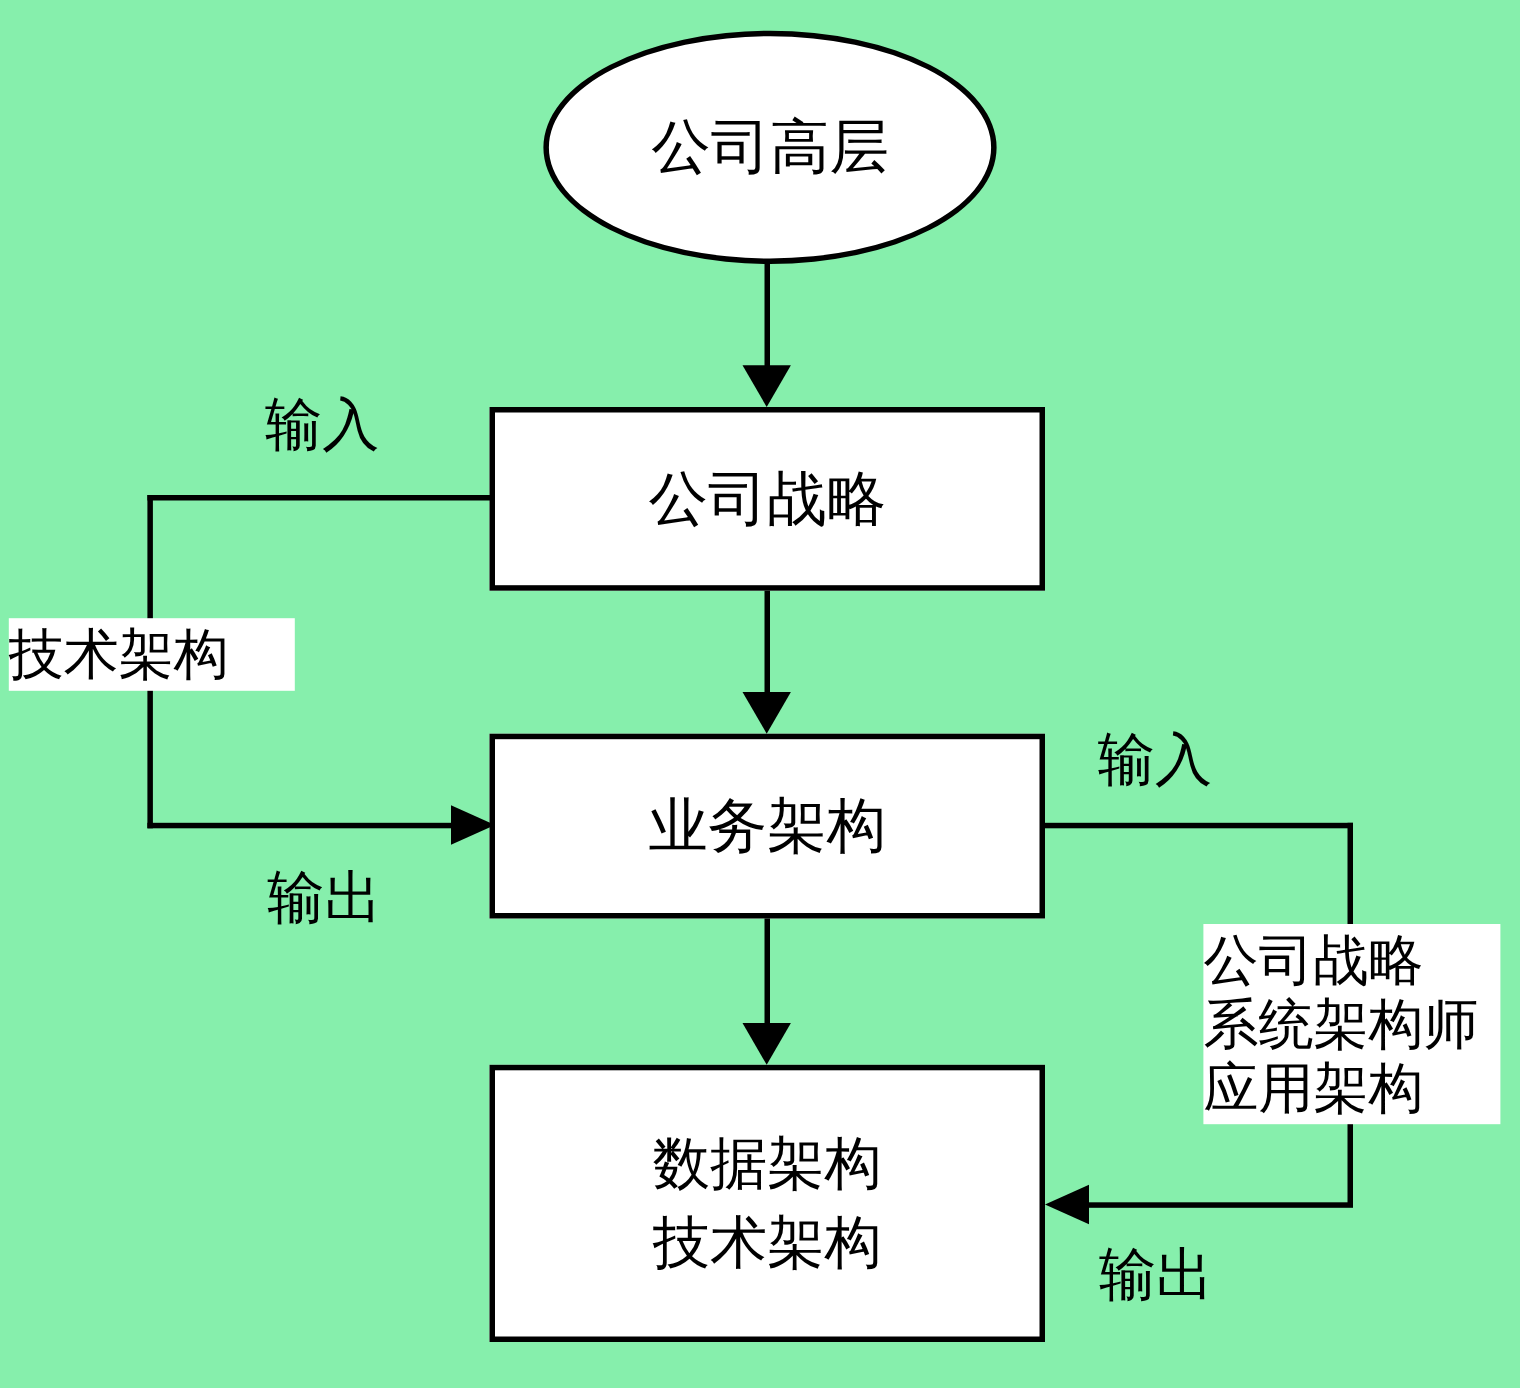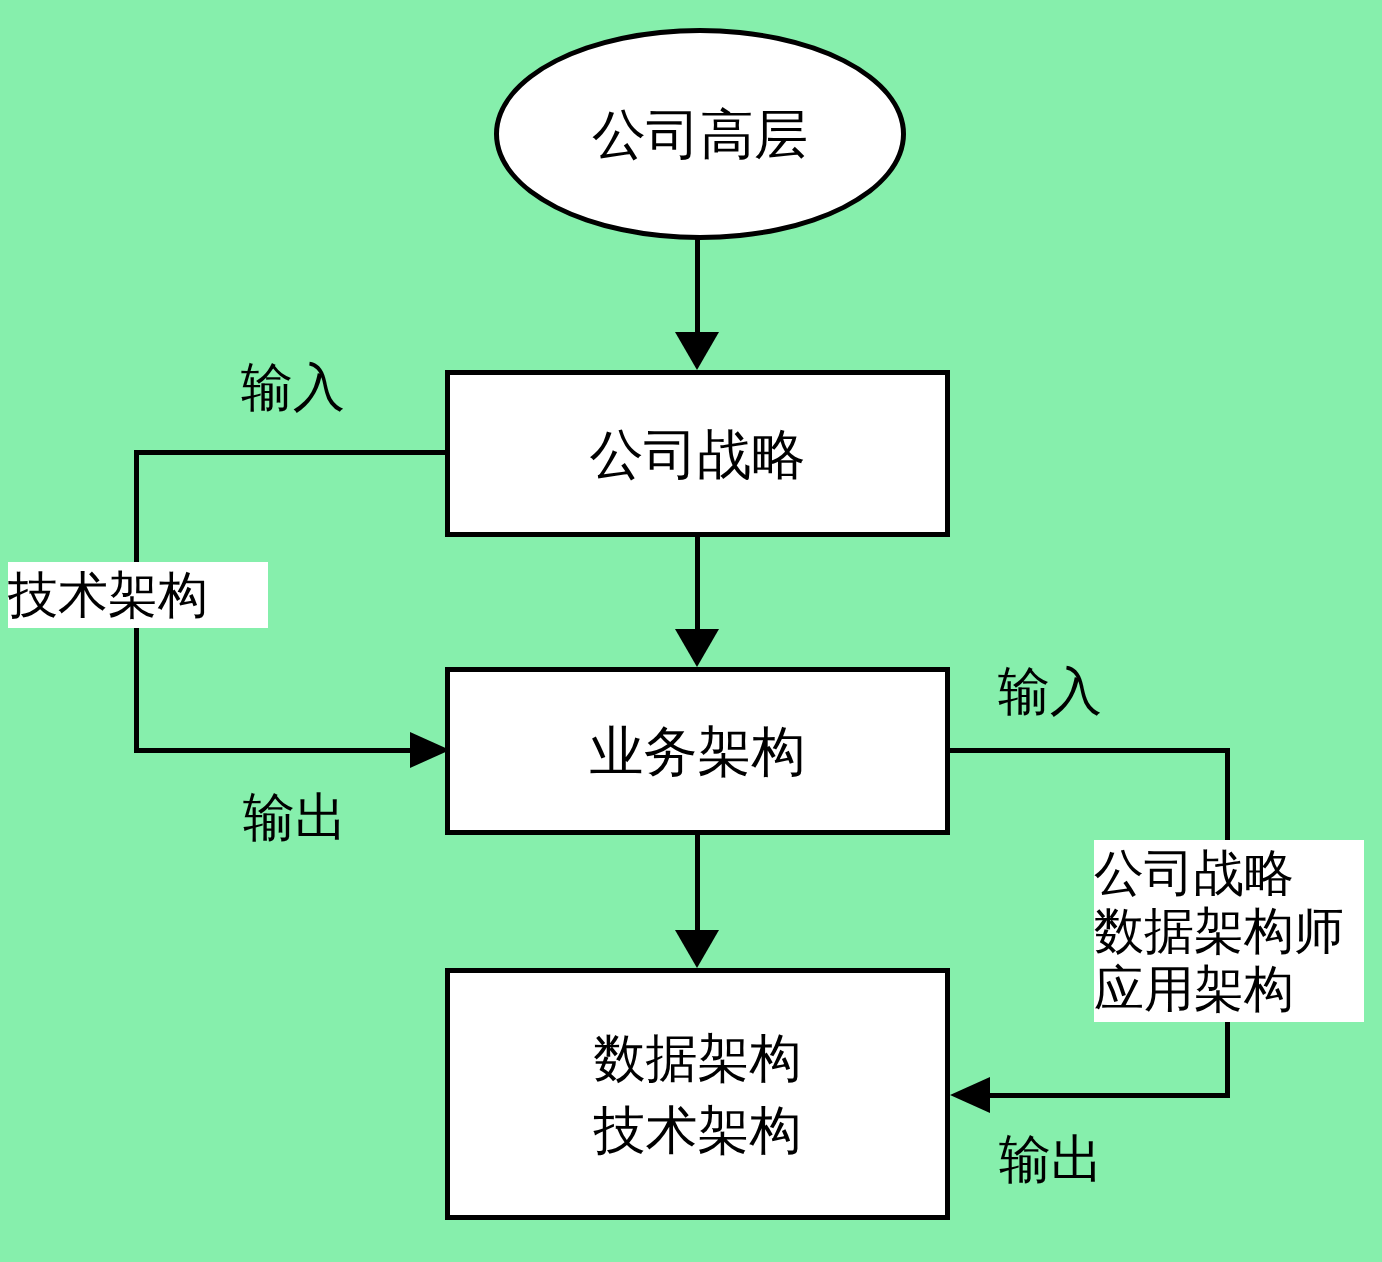--- a/index.html
+++ b/index.html
@@ -66,18 +66,18 @@
   <div class="lbl" style="left:243px;top:788px;width:150px;">输出</div>
 
   <div class="hline" style="left:948px;top:748px;width:282px;height:5px;"></div>
   <div class="vline" style="left:1225px;top:748px;width:5px;height:347px;"></div>
   <div class="hline" style="left:990px;top:1093px;width:240px;height:5px;"></div>
   <div class="arrow arrow-left" style="left:950px;top:1077px;"></div>
 
   <div class="lbl" style="left:998px;top:662px;width:150px;">输入</div>
   <div class="lbl lbl-bg roles" style="left:1094px;top:840px;width:270px;">
     <div>公司战略</div>
-    <div>数据架构师</div>
+    <div>系统架构师</div>
     <div>应用架构</div>
   </div>
   <div class="lbl" style="left:999px;top:1130px;width:150px;">输出</div>
 
 </div>
 
 </body></html>

